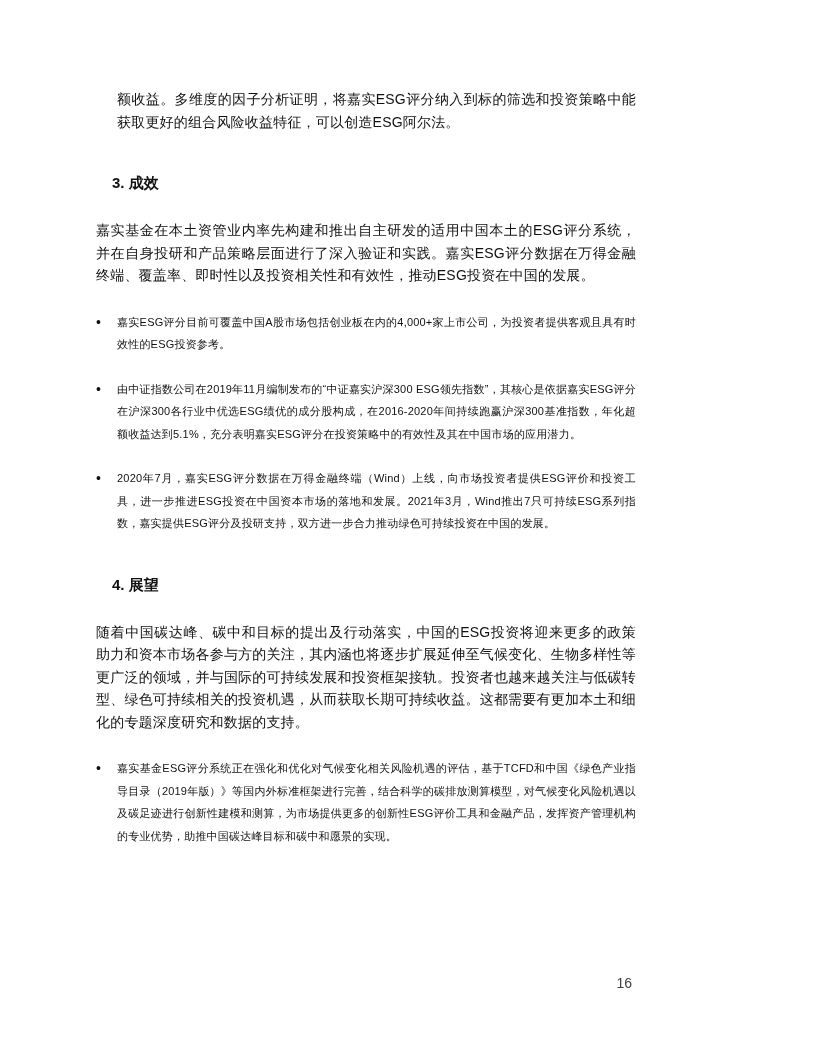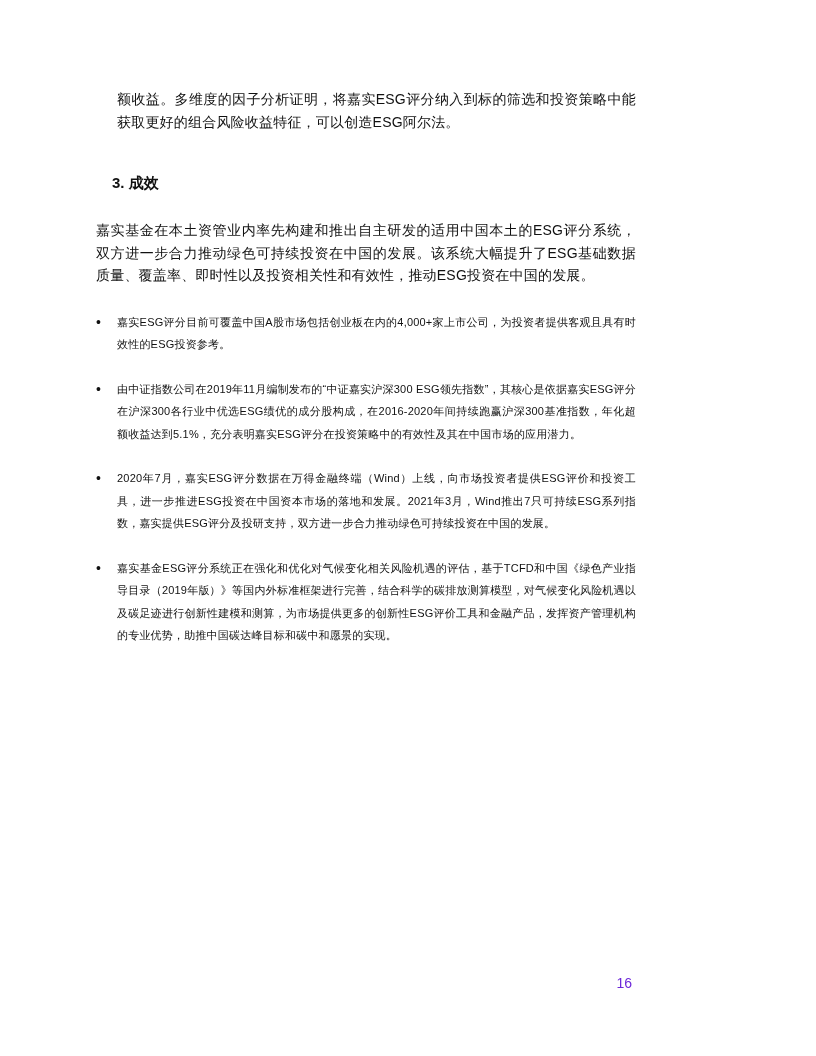--- a/index.html
+++ b/index.html
@@ -59,51 +59,53 @@
     line-height: 22.5px;
     text-align: justify;
     letter-spacing: 0.2px;
   }
   .page-number {
     position: absolute;
     top: 974px;
     right: 100px;
     font-size: 14px;
     line-height: 18px;
-    color: #6d28d9;
+    color: #404040;
   }
 </style>
 </head>
 <body>
 
 <div class="page">
   <div class="content">
 
     <p class="para indented">额收益。多维度的因子分析证明，将嘉实ESG评分纳入到标的筛选和投资策略中能获取更好的组合风险收益特征，可以创造ESG阿尔法。</p>
 
     <h3 class="section-heading">3. 成效</h3>
 
-    <p class="para">嘉实基金在本土资管业内率先构建和推出自主研发的适用中国本土的ESG评分系统，双方进一步合力推动绿色可持续投资在中国的发展。该系统大幅提升了ESG基础数据质量、覆盖率、即时性以及投资相关性和有效性，推动ESG投资在中国的发展。</p>
+    <p class="para">嘉实基金在本土资管业内率先构建和推出自主研发的适用中国本土的ESG评分系统，并在自身投研和产品策略层面进行了深入验证和实践。嘉实ESG评分数据在万得金融终端、覆盖率、即时性以及投资相关性和有效性，推动ESG投资在中国的发展。</p>
 
     <div class="bullet">
       <span class="bullet-marker">•</span>
       <span class="bullet-text">嘉实ESG评分目前可覆盖中国A股市场包括创业板在内的4,000+家上市公司，为投资者提供客观且具有时效性的ESG投资参考。</span>
     </div>
 
     <div class="bullet">
       <span class="bullet-marker">•</span>
       <span class="bullet-text">由中证指数公司在2019年11月编制发布的“中证嘉实沪深300 ESG领先指数”，其核心是依据嘉实ESG评分在沪深300各行业中优选ESG绩优的成分股构成，在2016-2020年间持续跑赢沪深300基准指数，年化超额收益达到5.1%，充分表明嘉实ESG评分在投资策略中的有效性及其在中国市场的应用潜力。</span>
     </div>
 
     <div class="bullet">
       <span class="bullet-marker">•</span>
       <span class="bullet-text">2020年7月，嘉实ESG评分数据在万得金融终端（Wind）上线，向市场投资者提供ESG评价和投资工具，进一步推进ESG投资在中国资本市场的落地和发展。2021年3月，Wind推出7只可持续ESG系列指数，嘉实提供ESG评分及投研支持，双方进一步合力推动绿色可持续投资在中国的发展。</span>
     </div>
 
+    <h3 class="section-heading">4. 展望</h3>
 
+    <p class="para">随着中国碳达峰、碳中和目标的提出及行动落实，中国的ESG投资将迎来更多的政策助力和资本市场各参与方的关注，其内涵也将逐步扩展延伸至气候变化、生物多样性等更广泛的领域，并与国际的可持续发展和投资框架接轨。投资者也越来越关注与低碳转型、绿色可持续相关的投资机遇，从而获取长期可持续收益。这都需要有更加本土和细化的专题深度研究和数据的支持。</p>
 
     <div class="bullet">
       <span class="bullet-marker">•</span>
       <span class="bullet-text">嘉实基金ESG评分系统正在强化和优化对气候变化相关风险机遇的评估，基于TCFD和中国《绿色产业指导目录（2019年版）》等国内外标准框架进行完善，结合科学的碳排放测算模型，对气候变化风险机遇以及碳足迹进行创新性建模和测算，为市场提供更多的创新性ESG评价工具和金融产品，发挥资产管理机构的专业优势，助推中国碳达峰目标和碳中和愿景的实现。</span>
     </div>
 
   </div>
 
   <div class="page-number">16</div>
 </div>

